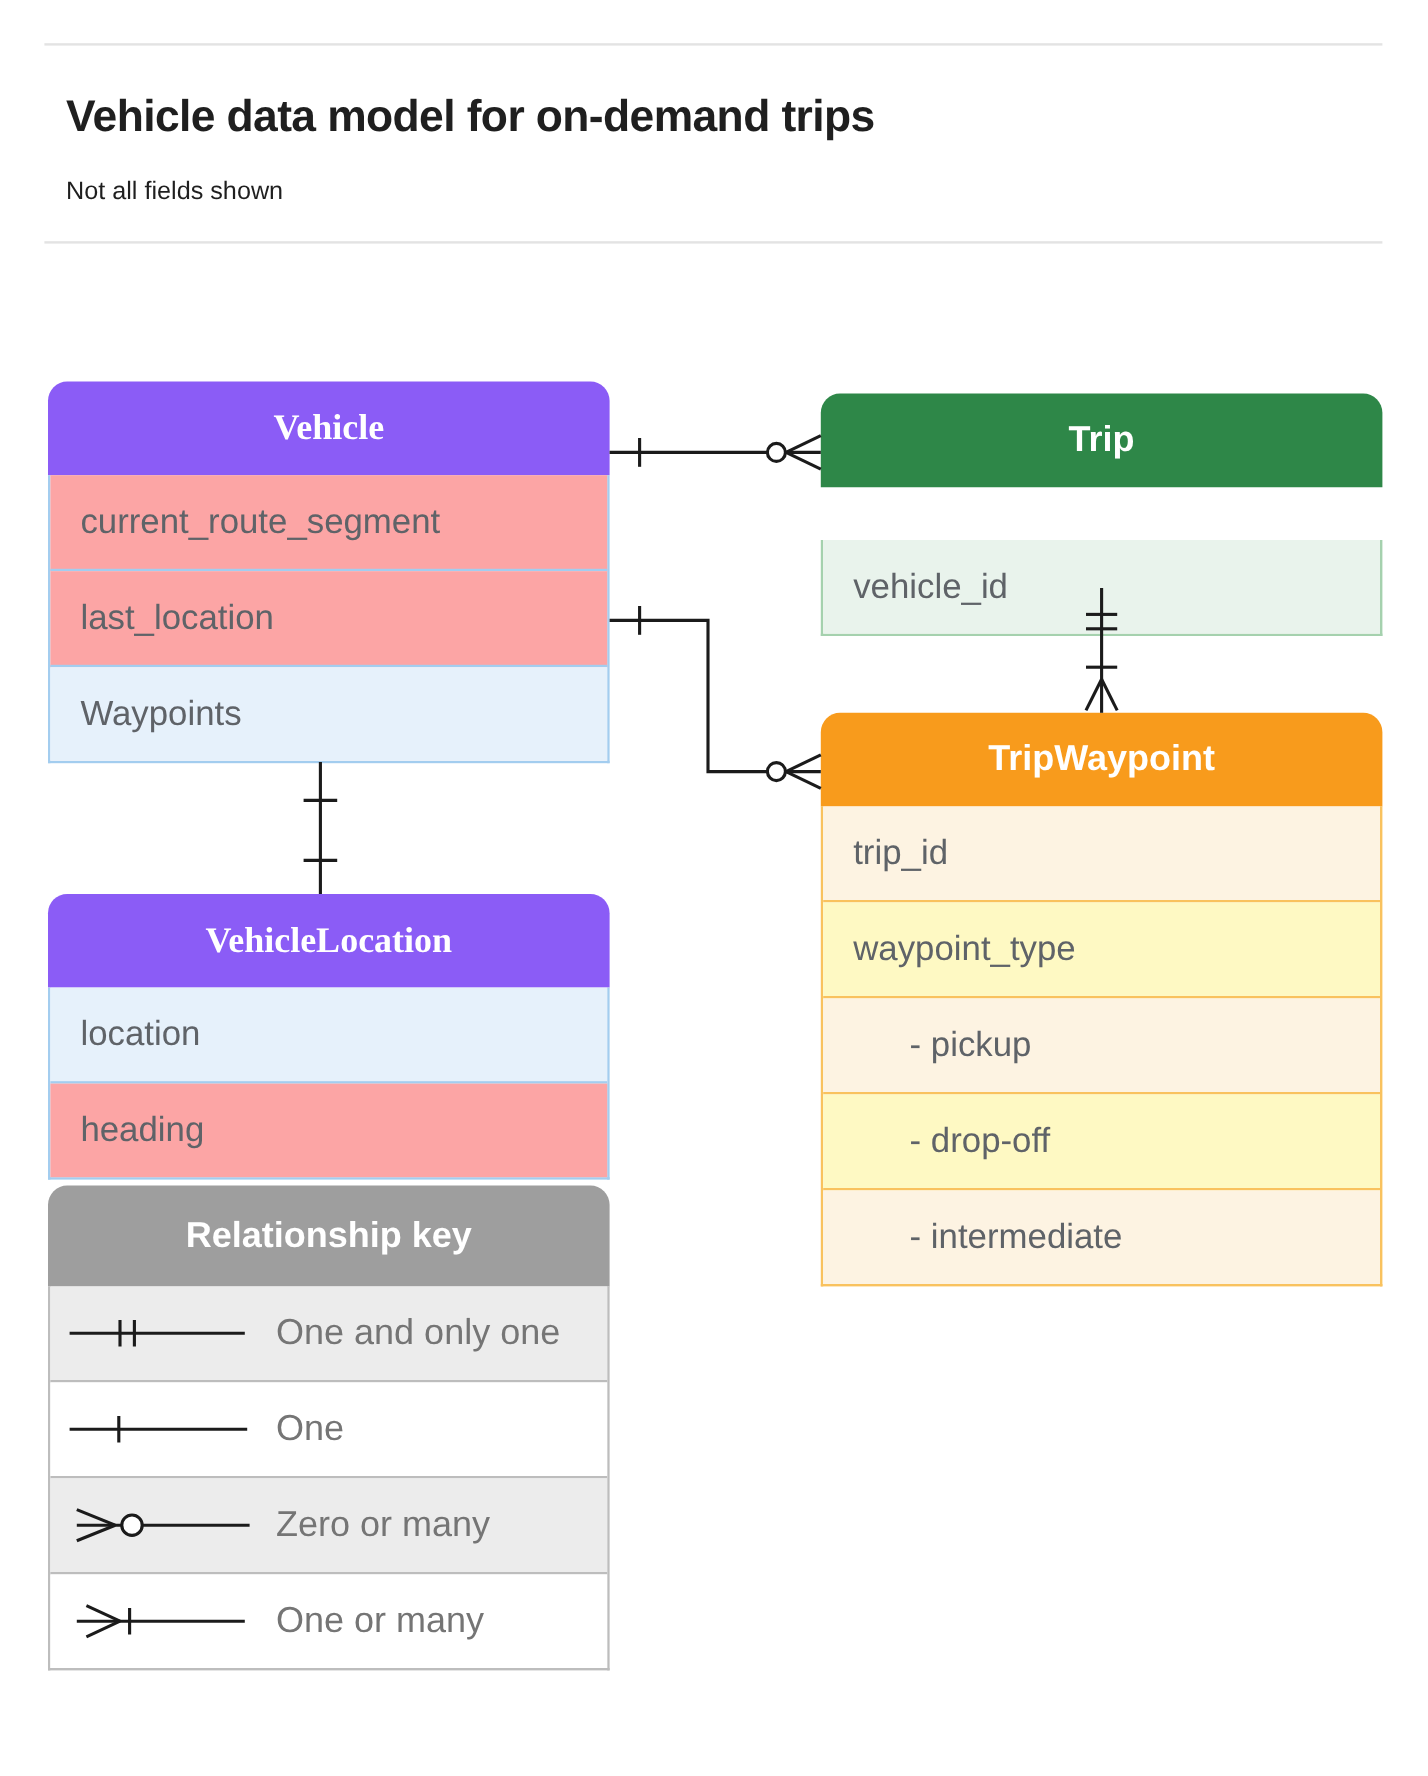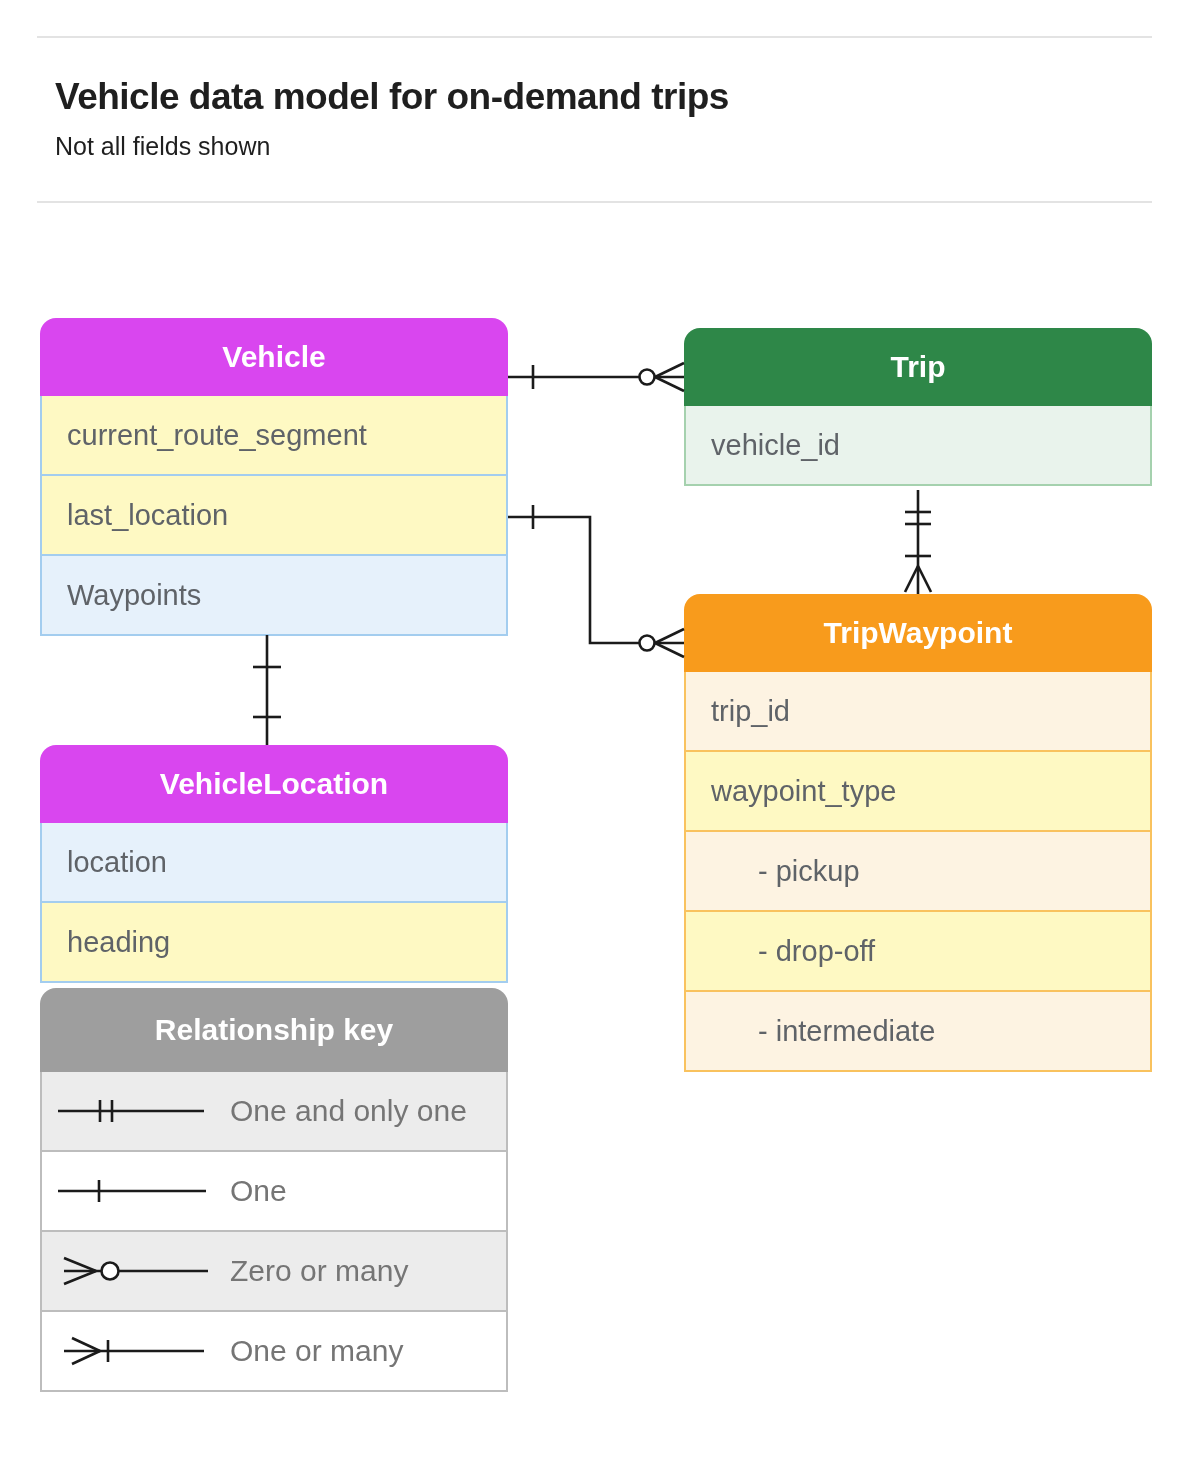--- a/index.html
+++ b/index.html
@@ -4,41 +4,41 @@
 <style>
   html,body{margin:0;padding:0;background:#ffffff;}
   body{font-family:"Liberation Sans","DejaVu Sans",sans-serif;}
   .canvas{position:relative;width:1190px;height:1480px;background:#fff;overflow:hidden;}
 
   .rule{position:absolute;left:37px;width:1115px;height:2px;background:#e3e3e3;}
   .rule.top{top:36px;}
   .rule.bottom{top:201px;}
 
   .page-title{position:absolute;left:55px;top:76px;font-size:37px;font-weight:700;color:#1f1f1f;letter-spacing:-0.5px;}
-  .page-subtitle{position:absolute;left:55px;top:132px;font-size:25px;color:#1f1f1f;}
+  .page-subtitle{position:absolute;left:55px;top:148px;font-size:21px;color:#1f1f1f;}
 
   .entity{position:absolute;width:468px;}
   .entity .ehead{height:78px;border-radius:16px 16px 0 0;display:flex;align-items:center;justify-content:center;
     color:#fff;font-size:30px;font-weight:700;}
   .entity .ebody{border-style:solid;border-width:0 2px 2px 2px;}
   .entity .erow{height:78px;display:flex;align-items:center;padding-left:25px;font-size:29px;color:#5f6368;border-bottom:2px solid transparent;}
   .entity .erow:last-child{border-bottom:none;}
   .entity .erow.sub{padding-left:72px;}
 
   
-  .blue .ehead{background:#d946ef;}
+  .blue .ehead{background:#8b5cf6;font-family:Liberation Serif, serif;}
   .blue .ebody{border-color:#a3cdef;}
-  .blue .erow{border-bottom-color:#a3cdef;background:#fef9c3;}
+  .blue .erow{border-bottom-color:#a3cdef;background:#fca5a5;}
   .blue .erow.tint{background:#e6f1fb;}
 
   
   .green .ehead{background:#2e8748;}
   .green .ebody{border-color:#a5d1ae;}
   .green .erow{border-bottom-color:#a5d1ae;background:#fff;}
-  .green .erow.tint{background:#e9f3ec;}
+  .green .erow.tint{background:#e9f3ec;margin-top:44px;}
 
   
   .orange .ehead{background:#f89b1c;}
   .orange .ebody{border-color:#f9c25e;}
   .orange .erow{border-bottom-color:#f9c25e;background:#fef9c3;}
   .orange .erow.tint{background:#fdf3e2;}
 
   #vehicle{left:40px;top:318px;}
   #trip{left:684px;top:328px;}
   #tripwaypoint{left:684px;top:594px;}

